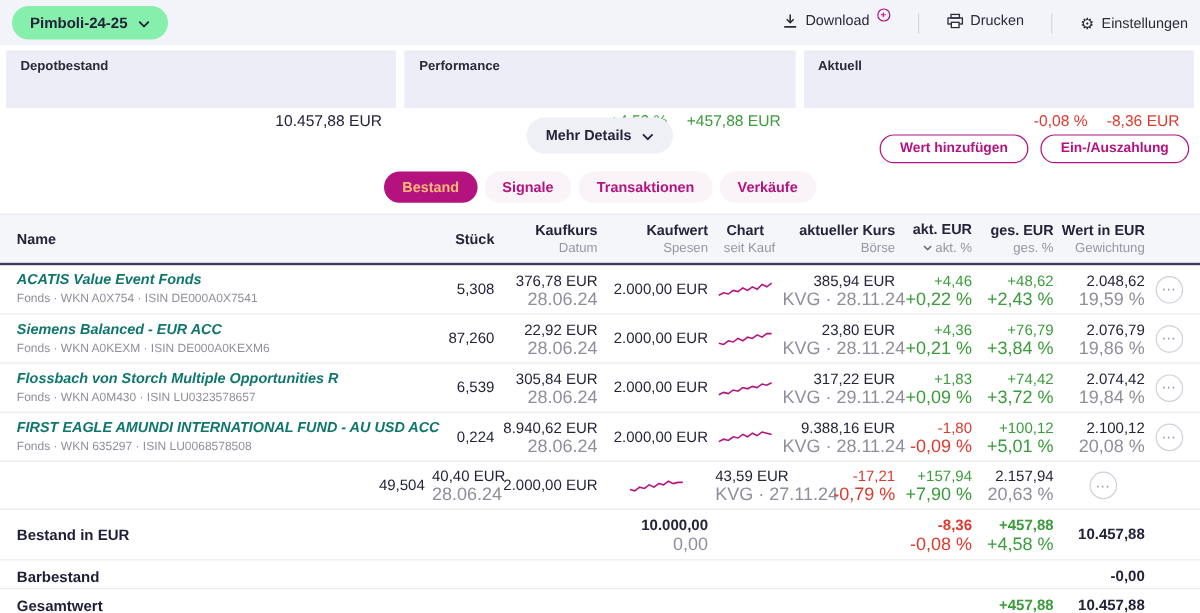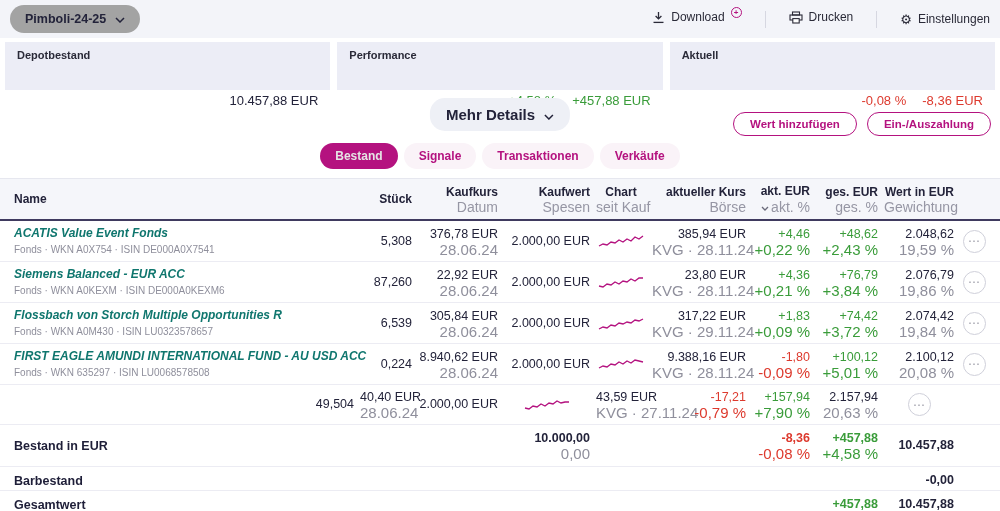--- a/index.html
+++ b/index.html
@@ -3,62 +3,62 @@
 <meta charset="utf-8">
 <style>
   :root{ --accent:#b4127f; --green:#3a9c3a; --red:#dd3a2e; }
   *{box-sizing:border-box;}
   html,body{margin:0;padding:0;width:1000px;height:511px;overflow:hidden;
     font-family:"Liberation Sans", sans-serif; color:#23233a; background:#fff;}
   button{font-family:inherit;cursor:pointer;}
 
   
   .topbar{height:38px;background:#f3f4f9;display:flex;align-items:center;justify-content:space-between;padding:0 10px;}
-  .portfolio-pill{display:inline-flex;align-items:center;gap:9px;background:#a3a3a3;border:none;border-radius:16px;
+  .portfolio-pill{display:inline-flex;align-items:center;gap:9px;background:#86efac;border:none;border-radius:16px;
     padding:7px 15px;font-weight:bold;font-size:12.5px;color:#23233a;}
   .topbar-actions{display:flex;align-items:center;gap:23px;}
   .tb-btn{display:inline-flex;align-items:flex-start;gap:6px;background:none;border:none;font-size:12px;color:#2a2a38;padding:2px 0;}
   .tb-btn .lbl{line-height:13px;}
   .vdiv{width:1px;height:17px;background:#d6d7e1;}
   .badge{display:inline-block;width:11px;height:11px;border:1px solid var(--accent);border-radius:50%;
     color:var(--accent);font-size:8px;line-height:9px;text-align:center;margin-top:-4px;font-weight:bold;}
   .gear{font-size:13px;line-height:13px;color:#2a2a38;}
 
   
   .summary-row{display:flex;gap:7px;padding:4px 5px;background:#fff;}
   .card{flex:1;background:#ecedf6;height:48px;padding:7px 12px 8px;display:flex;flex-direction:column;justify-content:space-between;gap:32px;}
   .card-label{font-size:11px;font-weight:bold;color:#2a2a38;}
   .card-values{display:flex;justify-content:flex-end;gap:16px;font-size:13px;align-items:center;}
   .pos{color:var(--green);} .neg{color:var(--red);}
 
   
   .mid-row{position:relative;height:44px;}
   .mehr-btn{position:absolute;left:50%;transform:translateX(-50%);top:4px;display:inline-flex;align-items:center;gap:9px;
-    background:#eef0f6;border:none;border-radius:15px;padding:8px 16px;font-weight:bold;font-size:15px;color:#23233a;}
+    background:#eef0f6;border:none;border-radius:15px;padding:8px 16px;font-weight:bold;font-size:12px;color:#23233a;}
   .right-btns{position:absolute;right:9px;top:18px;display:flex;gap:10px;}
   .outline-btn{background:#fff;border:1.5px solid var(--accent);color:var(--accent);border-radius:14px;
     padding:5px 16px;font-size:11.5px;font-weight:bold;}
 
   
   .tabs{display:flex;justify-content:center;align-items:center;gap:6px;padding:5px 0 9px;}
   .tab{border:none;border-radius:14px;padding:6px 15px;font-size:12px;font-weight:bold;background:#faf3f8;color:var(--accent);}
-  .tab.active{background:var(--accent);color:#e5e5e5;}
+  .tab.active{background:var(--accent);color:#fdba74;}
 
   
   .table{border-top:1px solid #e6e7ef;}
   .trow{display:grid;grid-template-columns:1fr 52px 80px 86px 50px 94px 58px 62px 70px 28px;
     column-gap:6px;align-items:center;padding:0 12px 0 14px;}
   .thead{background:#f5f6fa;border-bottom:2px solid #3f3a5f;padding-top:5px;padding-bottom:5px;}
   .cell{min-width:0;}
   .num{text-align:right;}
   .ctr{text-align:center;}
   .main{font-size:12.5px;line-height:15px;white-space:nowrap;}
   .sub{font-size:15px;line-height:13px;color:#8f8f9c;margin-top:1px;white-space:nowrap;}
   .thead .main{font-weight:bold;font-size:12px;}
-  .thead .sub{font-size:14px;color:#9696a4;text-align:right;}
+  .thead .sub{font-size:11px;color:#9696a4;text-align:right;}
   .sort-ic{display:inline-block;margin-right:2px;vertical-align:1px;}
   .fund-row{border-bottom:1px solid #ececf3;padding-top:5px;padding-bottom:5px;}
   .fund-name{font-weight:bold;font-size:12px;line-height:15px;color:#0f766e;white-space:nowrap;font-style:italic;}
   .fund-meta{font-size:10px;line-height:13px;color:#8f8f9c;margin-top:2px;white-space:nowrap;}
   .spark{color:var(--accent);}
   .spark svg{display:block;margin:0 auto;}
   .menu-btn{width:23px;height:23px;border-radius:50%;border:1px solid #cfd0da;background:#fff;color:#9a9aa6;
     font-size:12px;line-height:20px;text-align:center;padding:0;}
   .colored .sub{color:inherit;}
   .b{font-weight:bold;}

